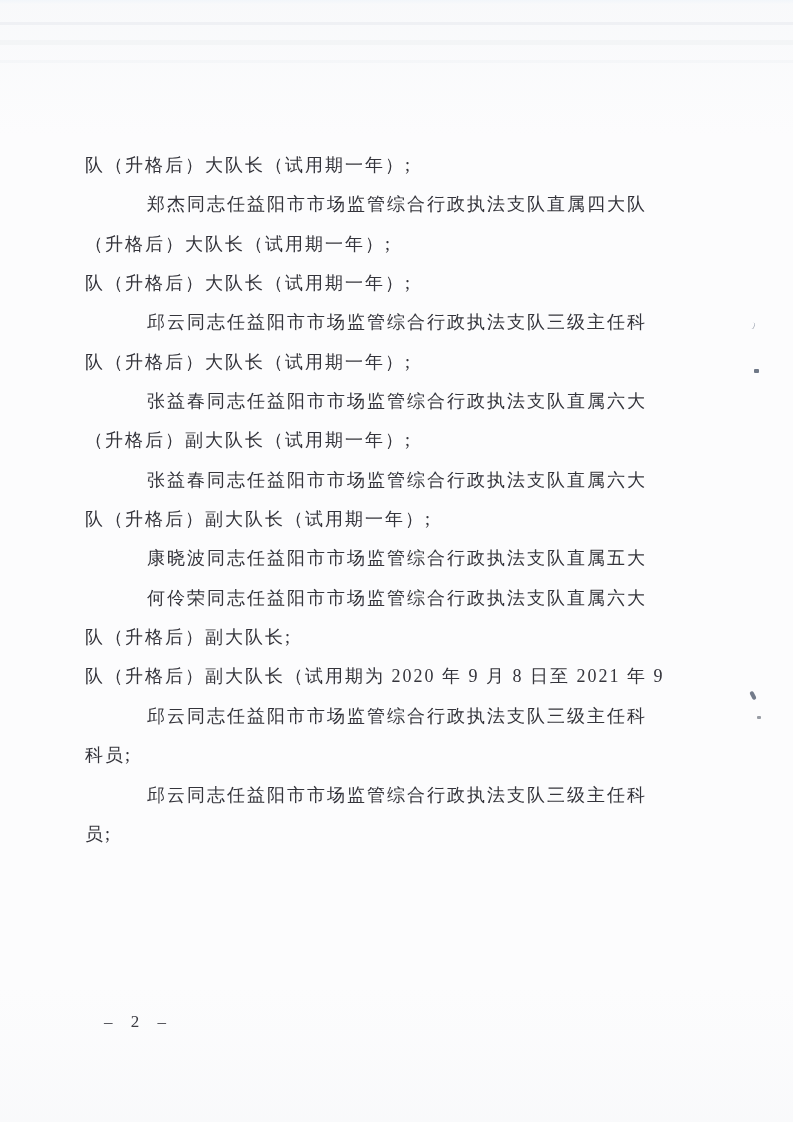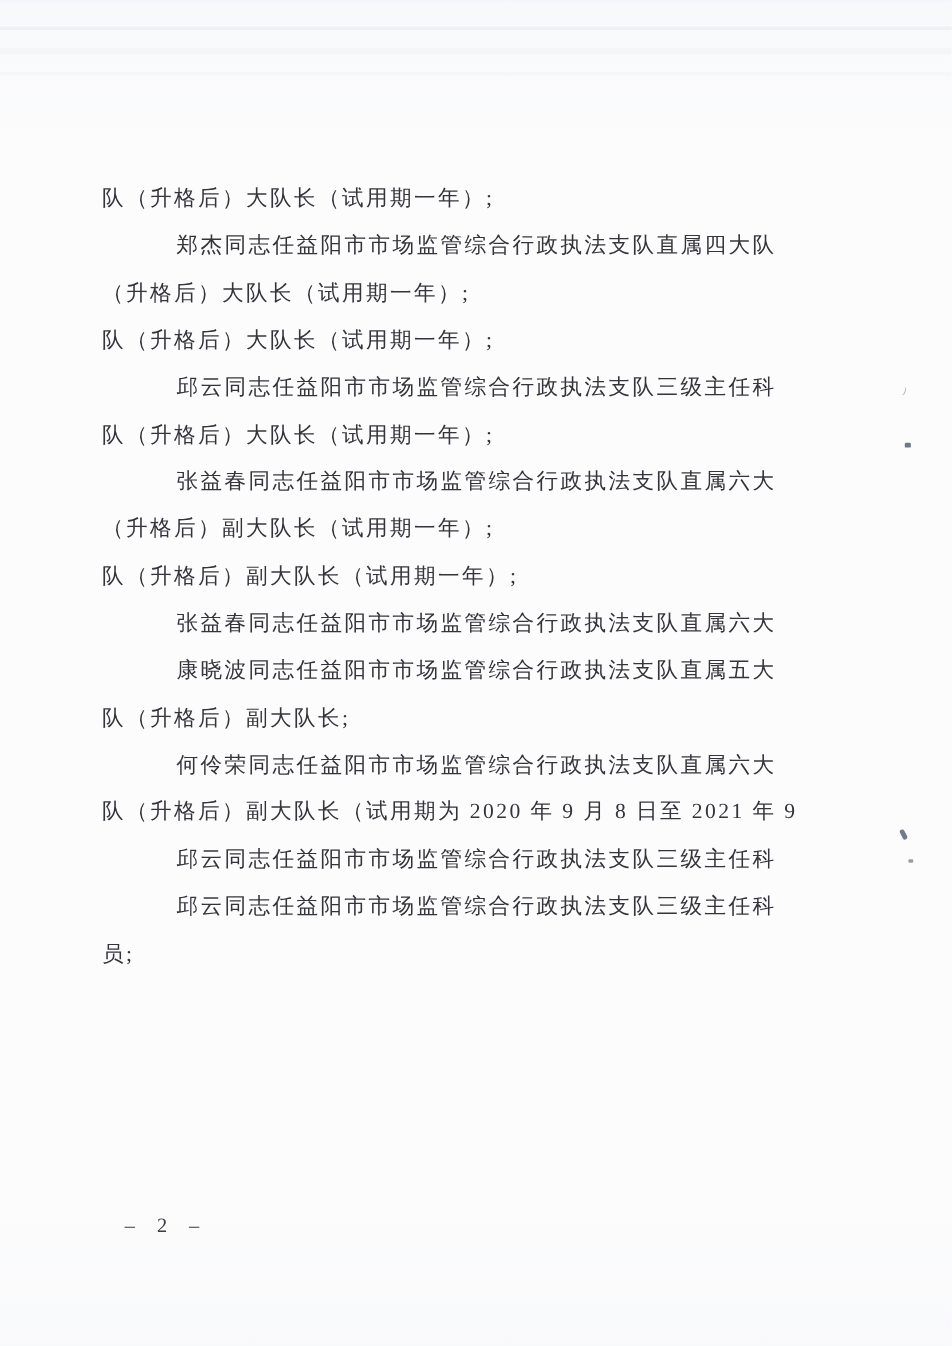--- a/index.html
+++ b/index.html
@@ -80,27 +80,28 @@
 
   <div class="text-block" id="text-block">
       <div class="line">队（升格后）大队长（试用期一年）;</div>
       <div class="line indent">郑杰同志任益阳市市场监管综合行政执法支队直属四大队</div>
       <div class="line">（升格后）大队长（试用期一年）;</div>
       <div class="line">队（升格后）大队长（试用期一年）;</div>
       <div class="line indent">邱云同志任益阳市市场监管综合行政执法支队三级主任科</div>
       <div class="line">队（升格后）大队长（试用期一年）;</div>
       <div class="line indent">张益春同志任益阳市市场监管综合行政执法支队直属六大</div>
       <div class="line">（升格后）副大队长（试用期一年）;</div>
+      <div class="line indent">张益春同志任益阳市市场监管综合行政执法支队直属六大</div>
       <div class="line">队（升格后）副大队长（试用期一年）;</div>
-      <div class="line indent">张益春同志任益阳市市场监管综合行政执法支队直属六大</div>
       <div class="line indent">康晓波同志任益阳市市场监管综合行政执法支队直属五大</div>
+      <div class="line indent">何伶荣同志任益阳市市场监管综合行政执法支队直属六大</div>
       <div class="line">队（升格后）副大队长;</div>
-      <div class="line indent">何伶荣同志任益阳市市场监管综合行政执法支队直属六大</div>
       <div class="line">队（升格后）副大队长（试用期为 2020 年 9 月 8 日至 2021 年 9</div>
       <div class="line indent">邱云同志任益阳市市场监管综合行政执法支队三级主任科</div>
+      <div class="line">科员;</div>
       <div class="line indent">邱云同志任益阳市市场监管综合行政执法支队三级主任科</div>
       <div class="line">员;</div>
     </div>
 
   <div class="page-number">– 2 –</div>
 
   <div class="speck speck-1"></div>
   <div class="speck speck-2"></div>
   <div class="speck speck-3"></div>
   <div class="speck speck-4"></div>

